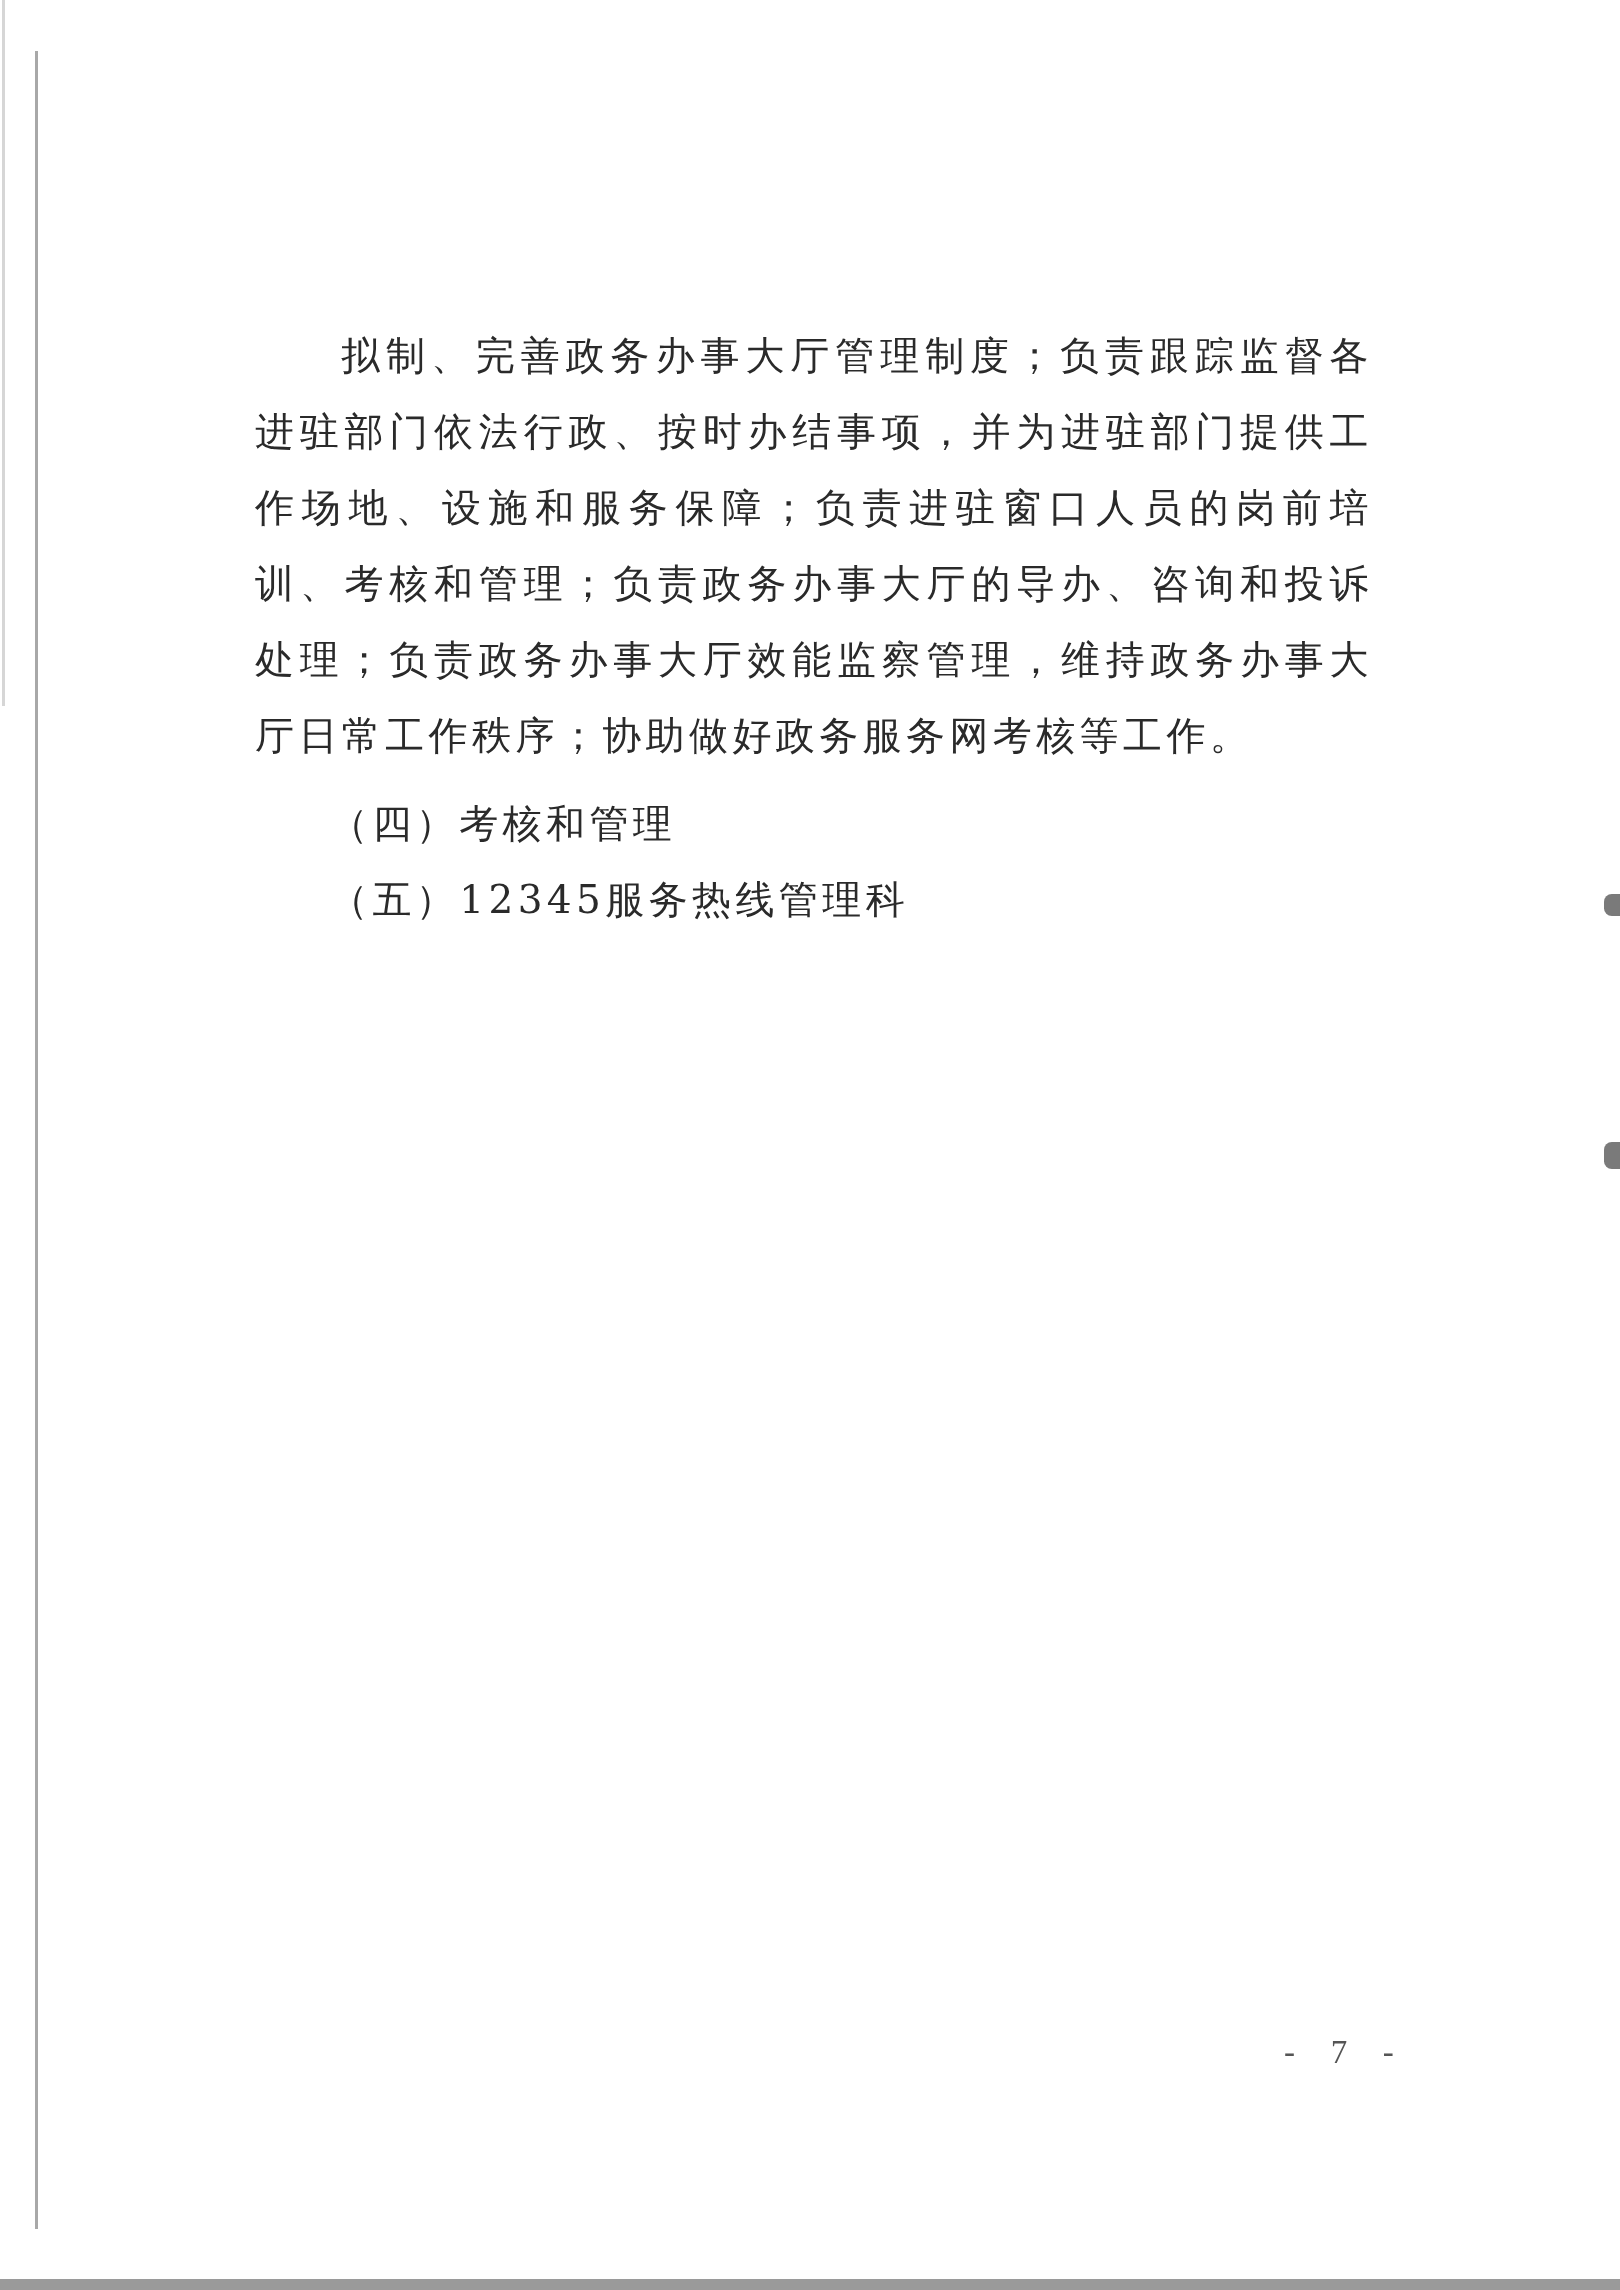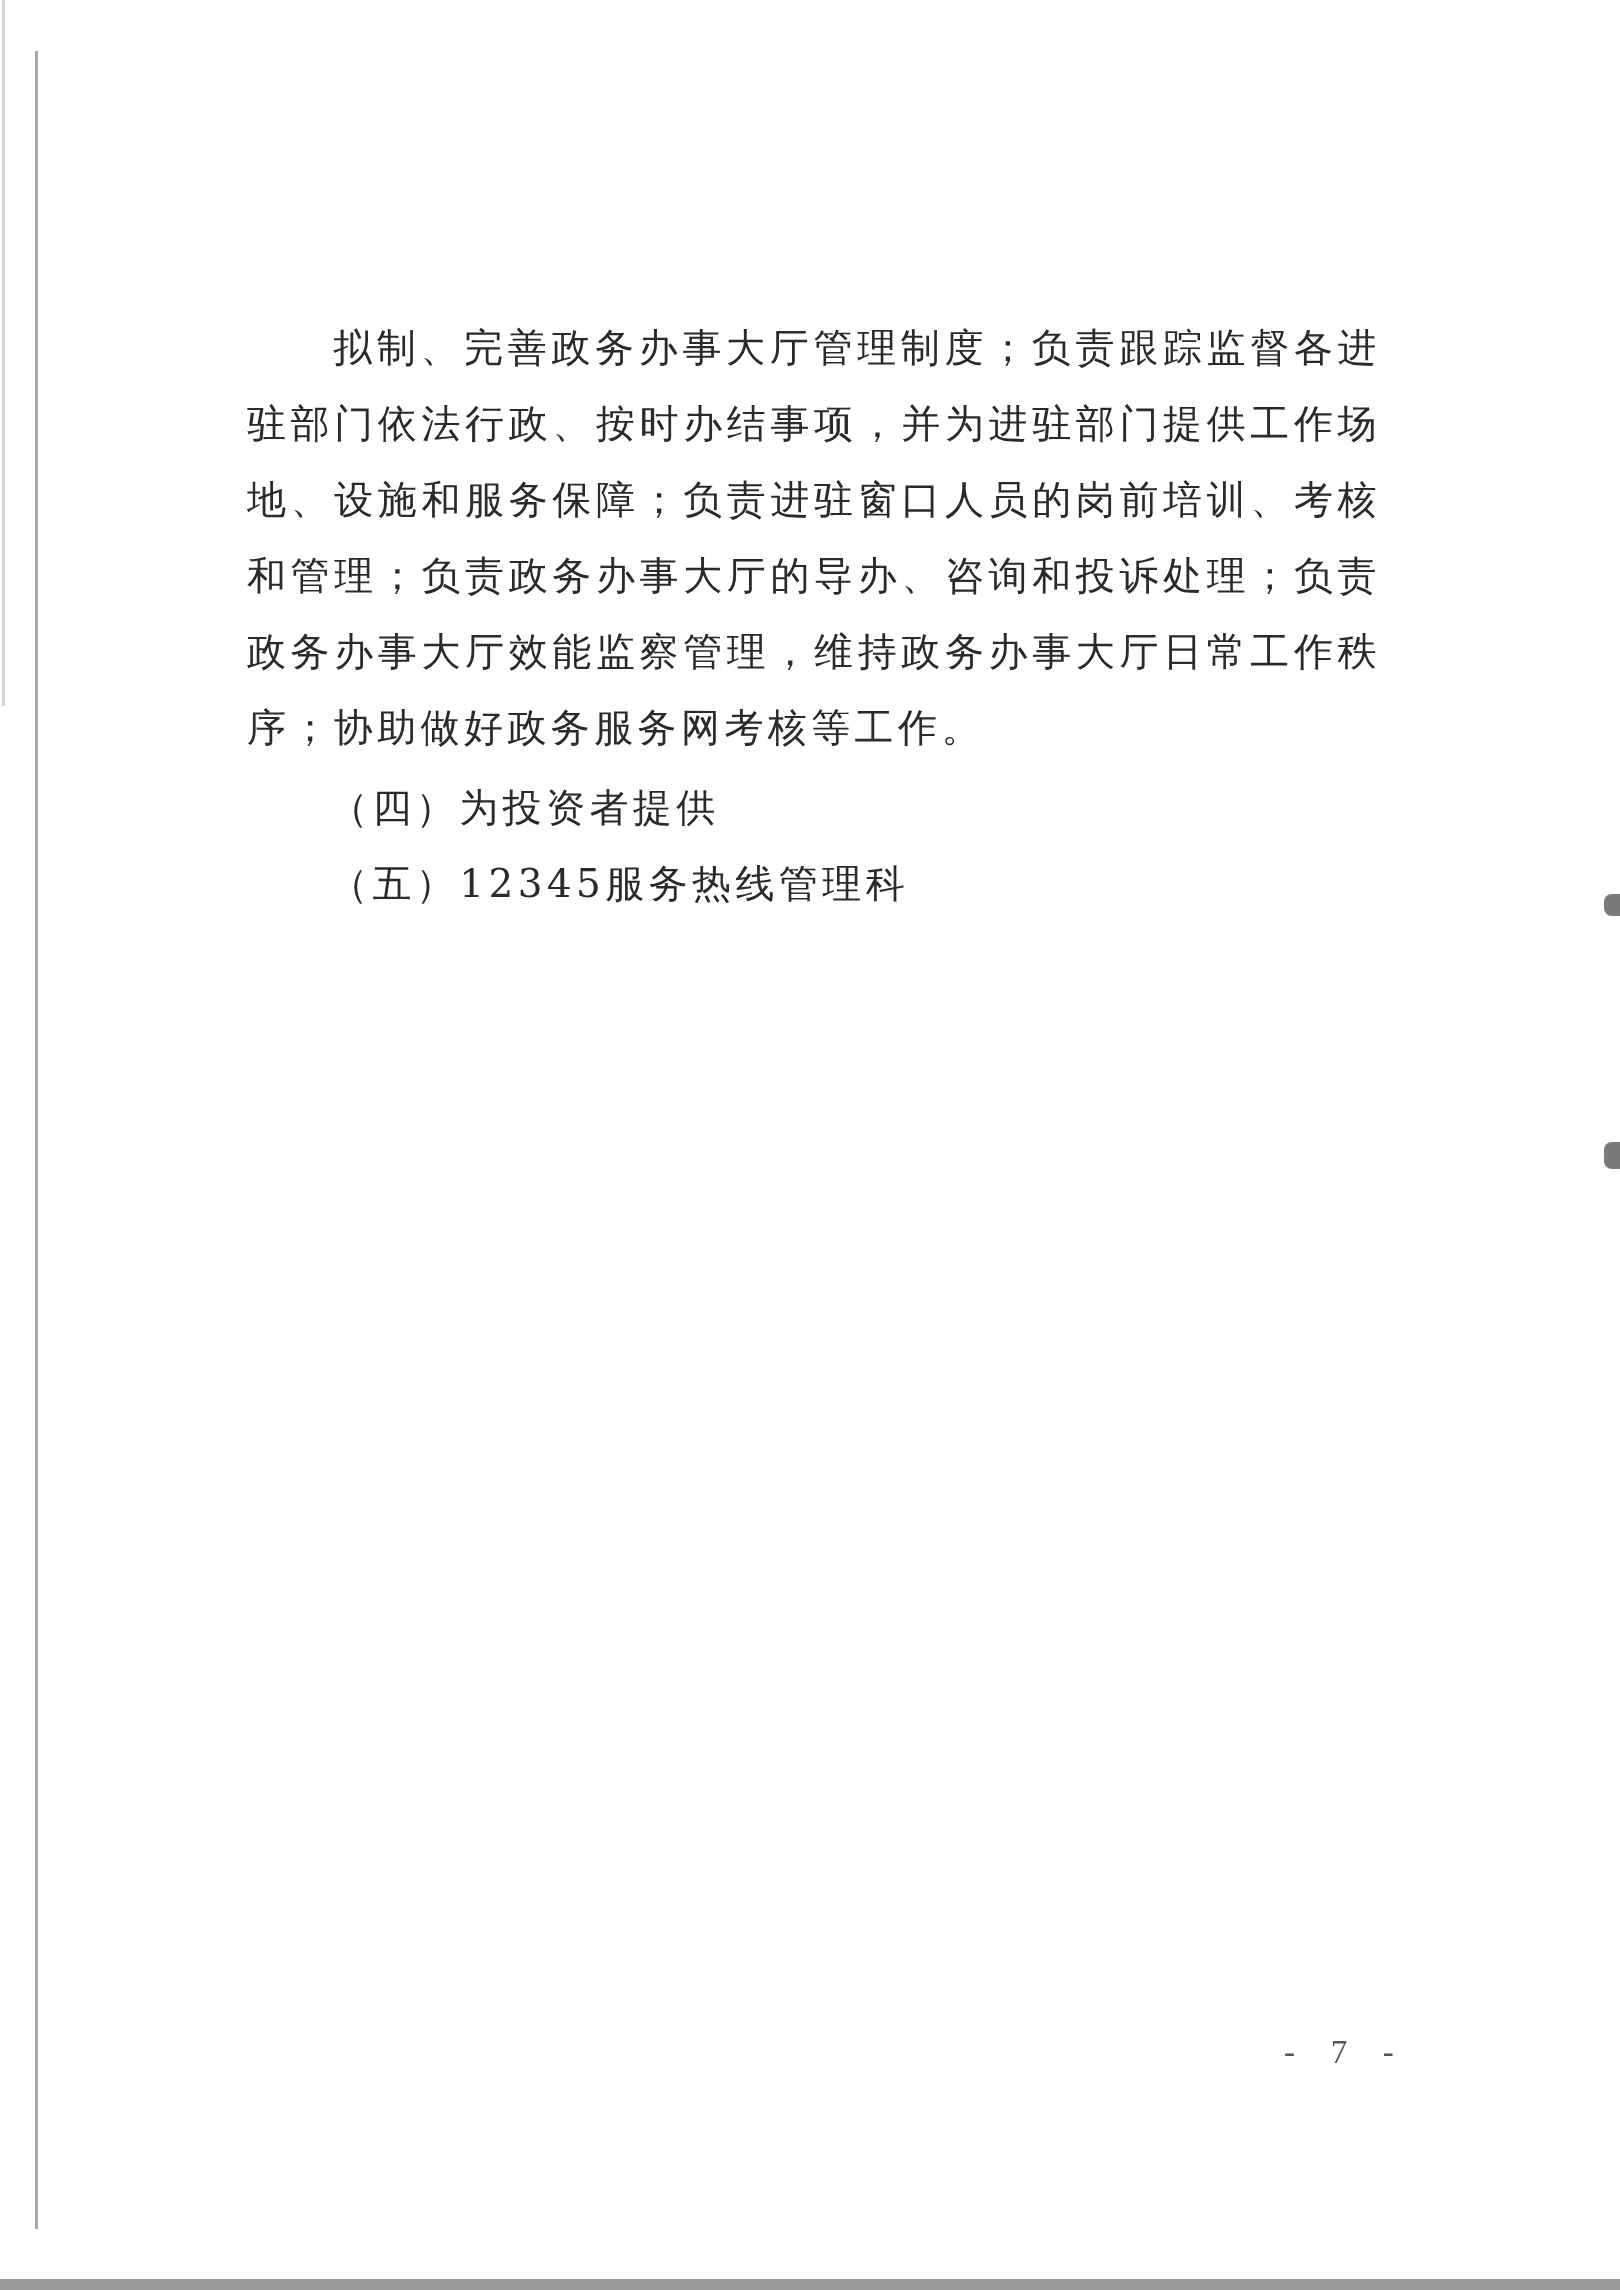--- a/index.html
+++ b/index.html
@@ -53,21 +53,21 @@
       left: 243px;
       top: 306px;
       width: 1142px;
     }
     .para {
       font-size: 39px;
       line-height: 76px;
       letter-spacing: 4.4px;
       text-align: justify;
       text-indent: 86px;
-      margin: 4px;
+      margin: 12px;
     }
     .heading {
       font-size: 39px;
       line-height: 76px;
       letter-spacing: 4.4px;
       margin: 0;
       padding-left: 86px;
     }
     .page-number {
       position: absolute;
@@ -83,18 +83,18 @@
 <body>
 
 <div class="scan-edge-left-outer"></div>
 <div class="scan-edge-left"></div>
 <div class="scan-edge-bottom"></div>
 <div class="seal-fragment seal-a"></div>
 <div class="seal-fragment seal-b"></div>
 
 <div class="page">
   <p class="para">拟制、完善政务办事大厅管理制度；负责跟踪监督各进驻部门依法行政、按时办结事项，并为进驻部门提供工作场地、设施和服务保障；负责进驻窗口人员的岗前培训、考核和管理；负责政务办事大厅的导办、咨询和投诉处理；负责政务办事大厅效能监察管理，维持政务办事大厅日常工作秩序；协助做好政务服务网考核等工作。</p>
-  <p class="heading">（四）为投资者提供</p>
+  <p class="heading">（四）考核和管理</p>
   <p class="heading">（五）12345服务热线管理科</p>
 </div>
 
 <div class="page-number">- 7 -</div>
 
 
 </body></html>

